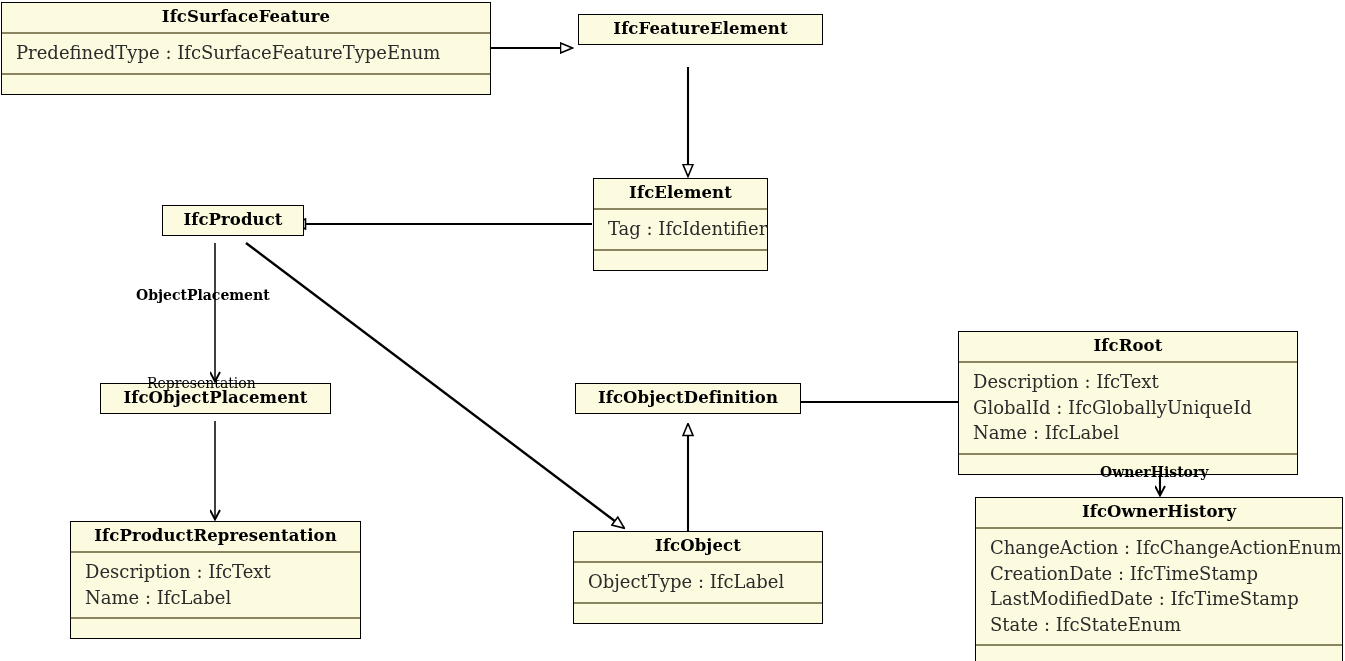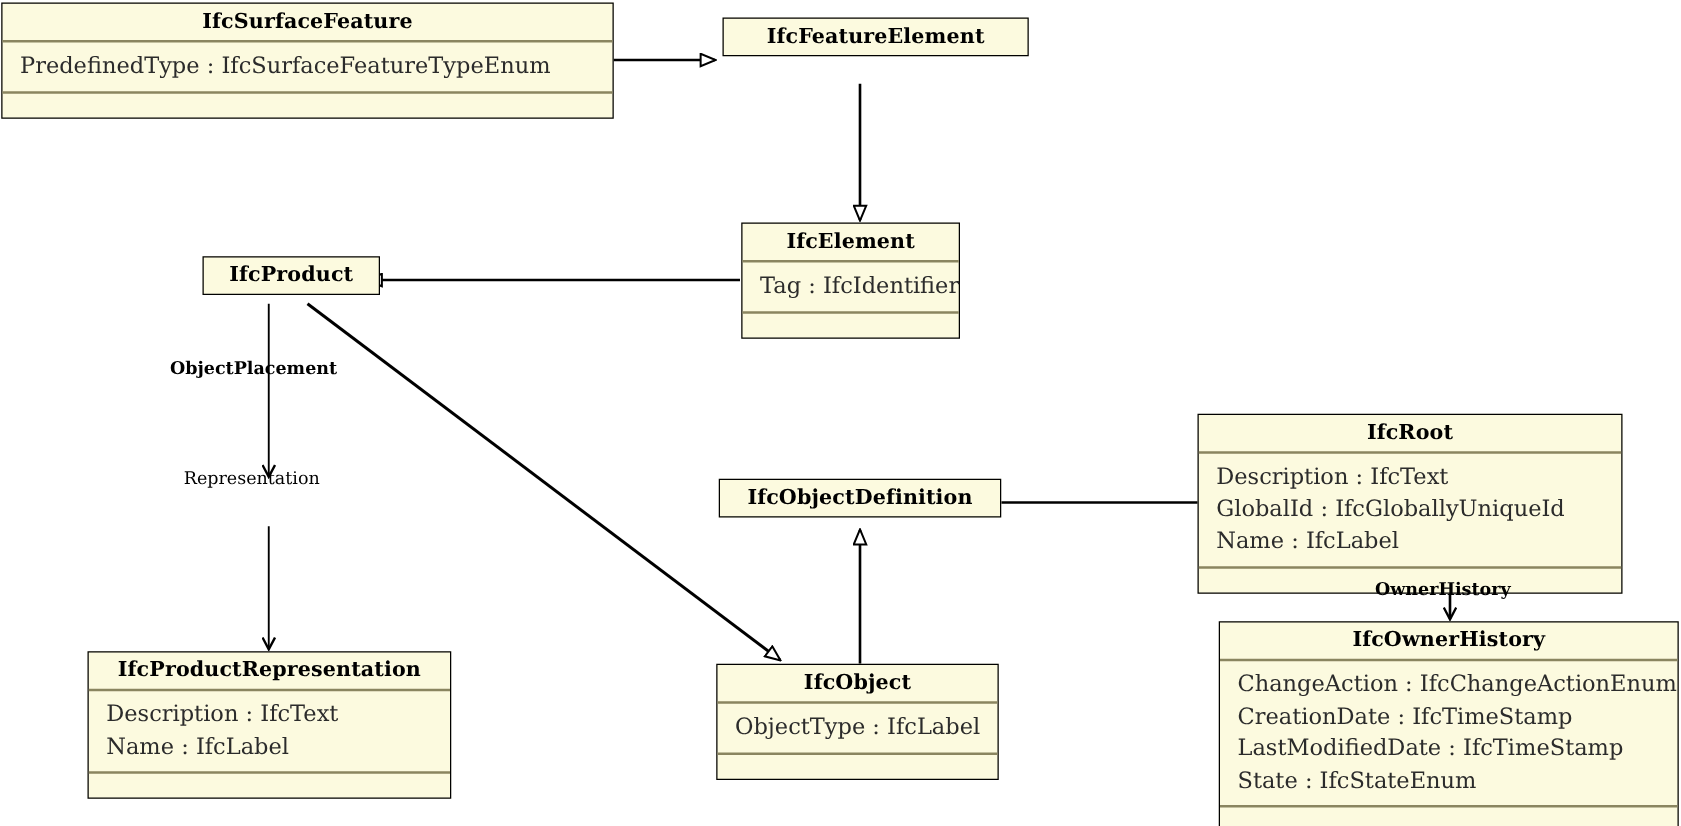--- a/index.html
+++ b/index.html
@@ -92,37 +92,40 @@
       <div>Tag : IfcIdentifier</div>
     </div>
     <div class="uml-sep"></div>
     <div class="uml-ops"></div>
   </div>
 
   <div class="uml-class" style="left:142px;top:205px;width:142px;margin-left:20px;">
     <div class="uml-title">IfcProduct</div>
   </div>
 
+  <div class="uml-class" style="left:100px;top:383px;width:231px;">
+    <div class="uml-title">IfcObjectPlacement</div>
+  </div>
 
   <div class="uml-class" style="left:70px;top:521px;width:291px;">
     <div class="uml-title">IfcProductRepresentation</div>
     <div class="uml-sep"></div>
     <div class="uml-attrs">
       <div>Description : IfcText</div>
       <div>Name : IfcLabel</div>
     </div>
     <div class="uml-sep"></div>
     <div class="uml-ops"></div>
   </div>
 
   <div class="uml-class" style="left:575px;top:383px;width:226px;">
     <div class="uml-title">IfcObjectDefinition</div>
   </div>
 
-  <div class="uml-class" style="left:573px;top:531px;width:226px;">
+  <div class="uml-class" style="left:573px;top:531px;width:250px;">
     <div class="uml-title">IfcObject</div>
     <div class="uml-sep"></div>
     <div class="uml-attrs">
       <div>ObjectType : IfcLabel</div>
     </div>
     <div class="uml-sep"></div>
     <div class="uml-ops"></div>
   </div>
 
   <div class="uml-class" style="left:958px;top:331px;width:340px;">

